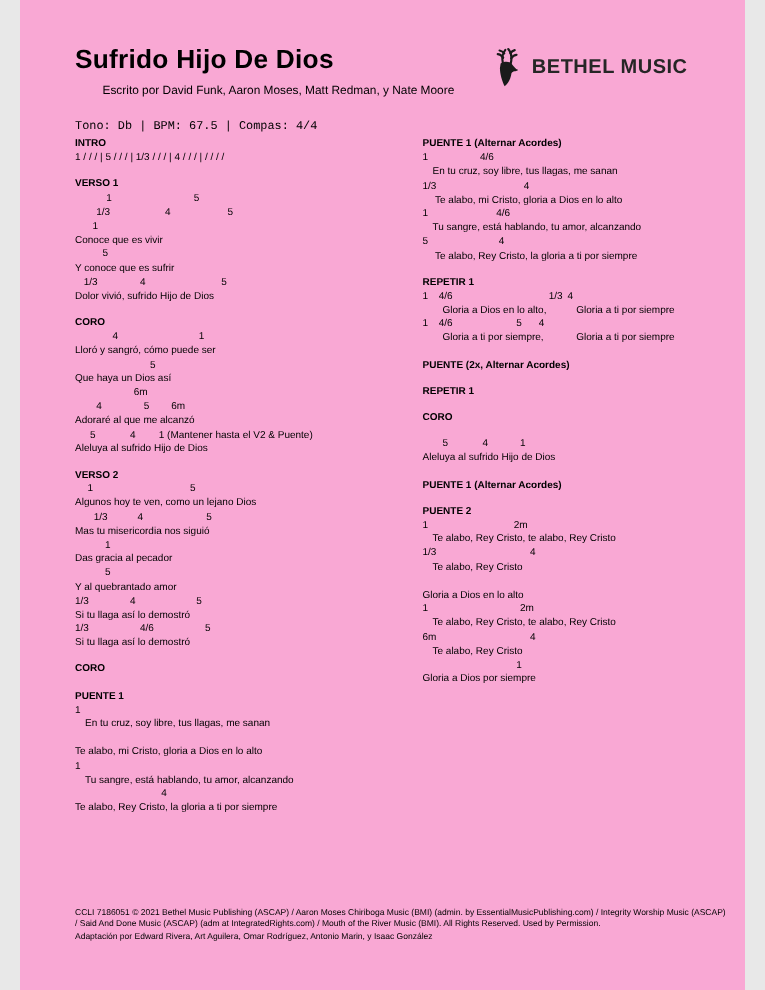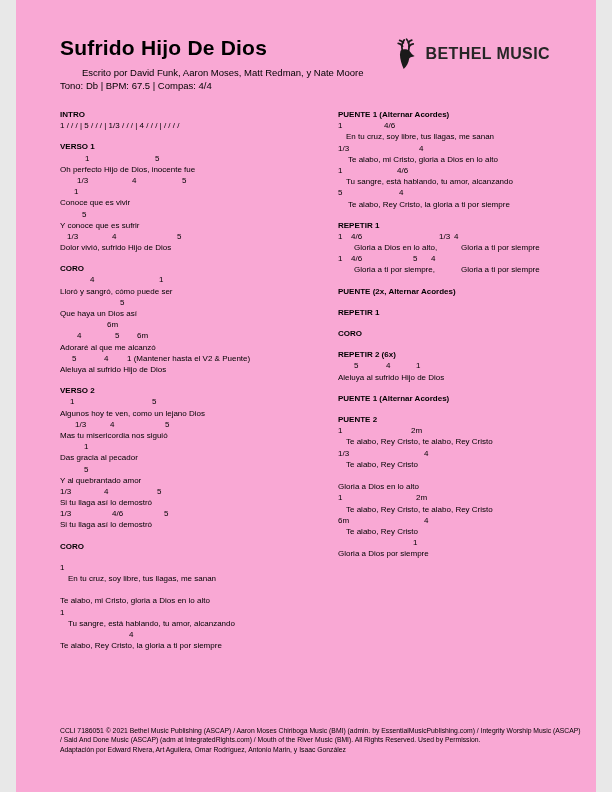--- a/index.html
+++ b/index.html
@@ -4,21 +4,21 @@
 <style>
   html,body { margin:0; padding:0; background:#e8e8e8; }
   .page {
     width:580px; height:792px; margin:0 auto; background:#f9a8d4; color:#000;
     position:relative; font-family:"Liberation Sans", sans-serif; overflow:hidden;
     box-sizing:border-box;
   }
   .content { position:absolute; left:44px; right:30px; top:36px; }
   .song-title { font-size:21px; font-weight:bold; letter-spacing:0.2px; }
   .song-authors { font-size:9.5px; margin-top:7px;padding-left:22px; }
-  .song-meta { font-size:9.5px; margin-top:2px; }
+  .song-meta { font-size:9.5px; margin-top:17px;font-family:Liberation Mono, monospace; }
   .logo { position:absolute; right:46px; top:38px; display:flex; align-items:center; }
   .logo svg { width:26px; height:32px; margin-right:6px; }
   .logo-text { font-size:16px; font-weight:700; color:#262626; letter-spacing:0.4px; white-space:nowrap; }
   .columns { position:absolute; left:44px; top:109px; width:545px; display:flex; }
   .col-left  { width:278px; flex:0 0 278px; }
   .col-right { width:267px; flex:0 0 267px; }
   .section { margin-bottom:10px; }
   .section-heading { font-size:8px; font-weight:bold; line-height:11.2px; white-space:nowrap; }
   .line { font-size:8px; line-height:11.2px; height:11.2px; position:relative; white-space:nowrap; }
   .line .pos { position:absolute; top:0; white-space:pre; }
@@ -59,21 +59,20 @@
         <div class="section">
           <div class="section-heading">INTRO</div>
           <div class="line">1 / / /  |  5 / / /  |  1/3 / / /  |  4 / / /  |  / / / /</div>
         </div>
         <div class="section">
           <div class="section-heading">VERSO 1</div>
           <div class="line">
             <span class="pos" style="left: 25px;">1</span>
             <span class="pos" style="left: 95px;">5</span>
           </div>
-          <div class="line">Oh perfecto Hijo de Dios, inocente fue</div>
           <div class="line">
             <span class="pos" style="left: 17px;">1/3</span>
             <span class="pos" style="left: 72px;">4</span>
             <span class="pos" style="left: 122px;">5</span>
           </div>
           <div class="line">
             <span class="pos" style="left: 14px;">1</span>
           </div>
           <div class="line">Conoce que es vivir</div>
           <div class="line">
@@ -145,20 +144,21 @@
             <span class="pos" style="left: 0px;">1/3</span>
             <span class="pos" style="left: 52px;">4/6</span>
             <span class="pos" style="left: 104px;">5</span>
           </div>
           <div class="line">Si tu llaga así lo demostró</div>
         </div>
         <div class="section">
           <div class="section-heading">CORO</div>
         </div>
         <div class="section">
+          <div class="section-heading">PUENTE 1</div>
           <div class="line">
             <span class="pos" style="left: 0px;">1</span>
           </div>
           <div class="line" style="padding-left: 8px;">En tu cruz, soy libre, tus llagas, me sanan</div>
           <div class="line"></div>
           <div class="line">Te alabo, mi Cristo, gloria a Dios en lo alto</div>
           <div class="line">
             <span class="pos" style="left: 0px;">1</span>
           </div>
           <div class="line" style="padding-left: 8px;">Tu sangre, está hablando, tu amor, alcanzando</div>
@@ -218,21 +218,20 @@
         <div class="section">
           <div class="section-heading">PUENTE (2x, Alternar Acordes)</div>
         </div>
         <div class="section">
           <div class="section-heading">REPETIR 1</div>
         </div>
         <div class="section">
           <div class="section-heading">CORO</div>
         </div>
         <div class="section">
-          <div class="section-heading">REPETIR 2 (6x)</div>
           <div class="line">
             <span class="pos" style="left: 16px;">5</span>
             <span class="pos" style="left: 48px;">4</span>
             <span class="pos" style="left: 78px;">1</span>
           </div>
           <div class="line">Aleluya al sufrido Hijo de Dios</div>
         </div>
         <div class="section">
           <div class="section-heading">PUENTE 1 (Alternar Acordes)</div>
         </div>

